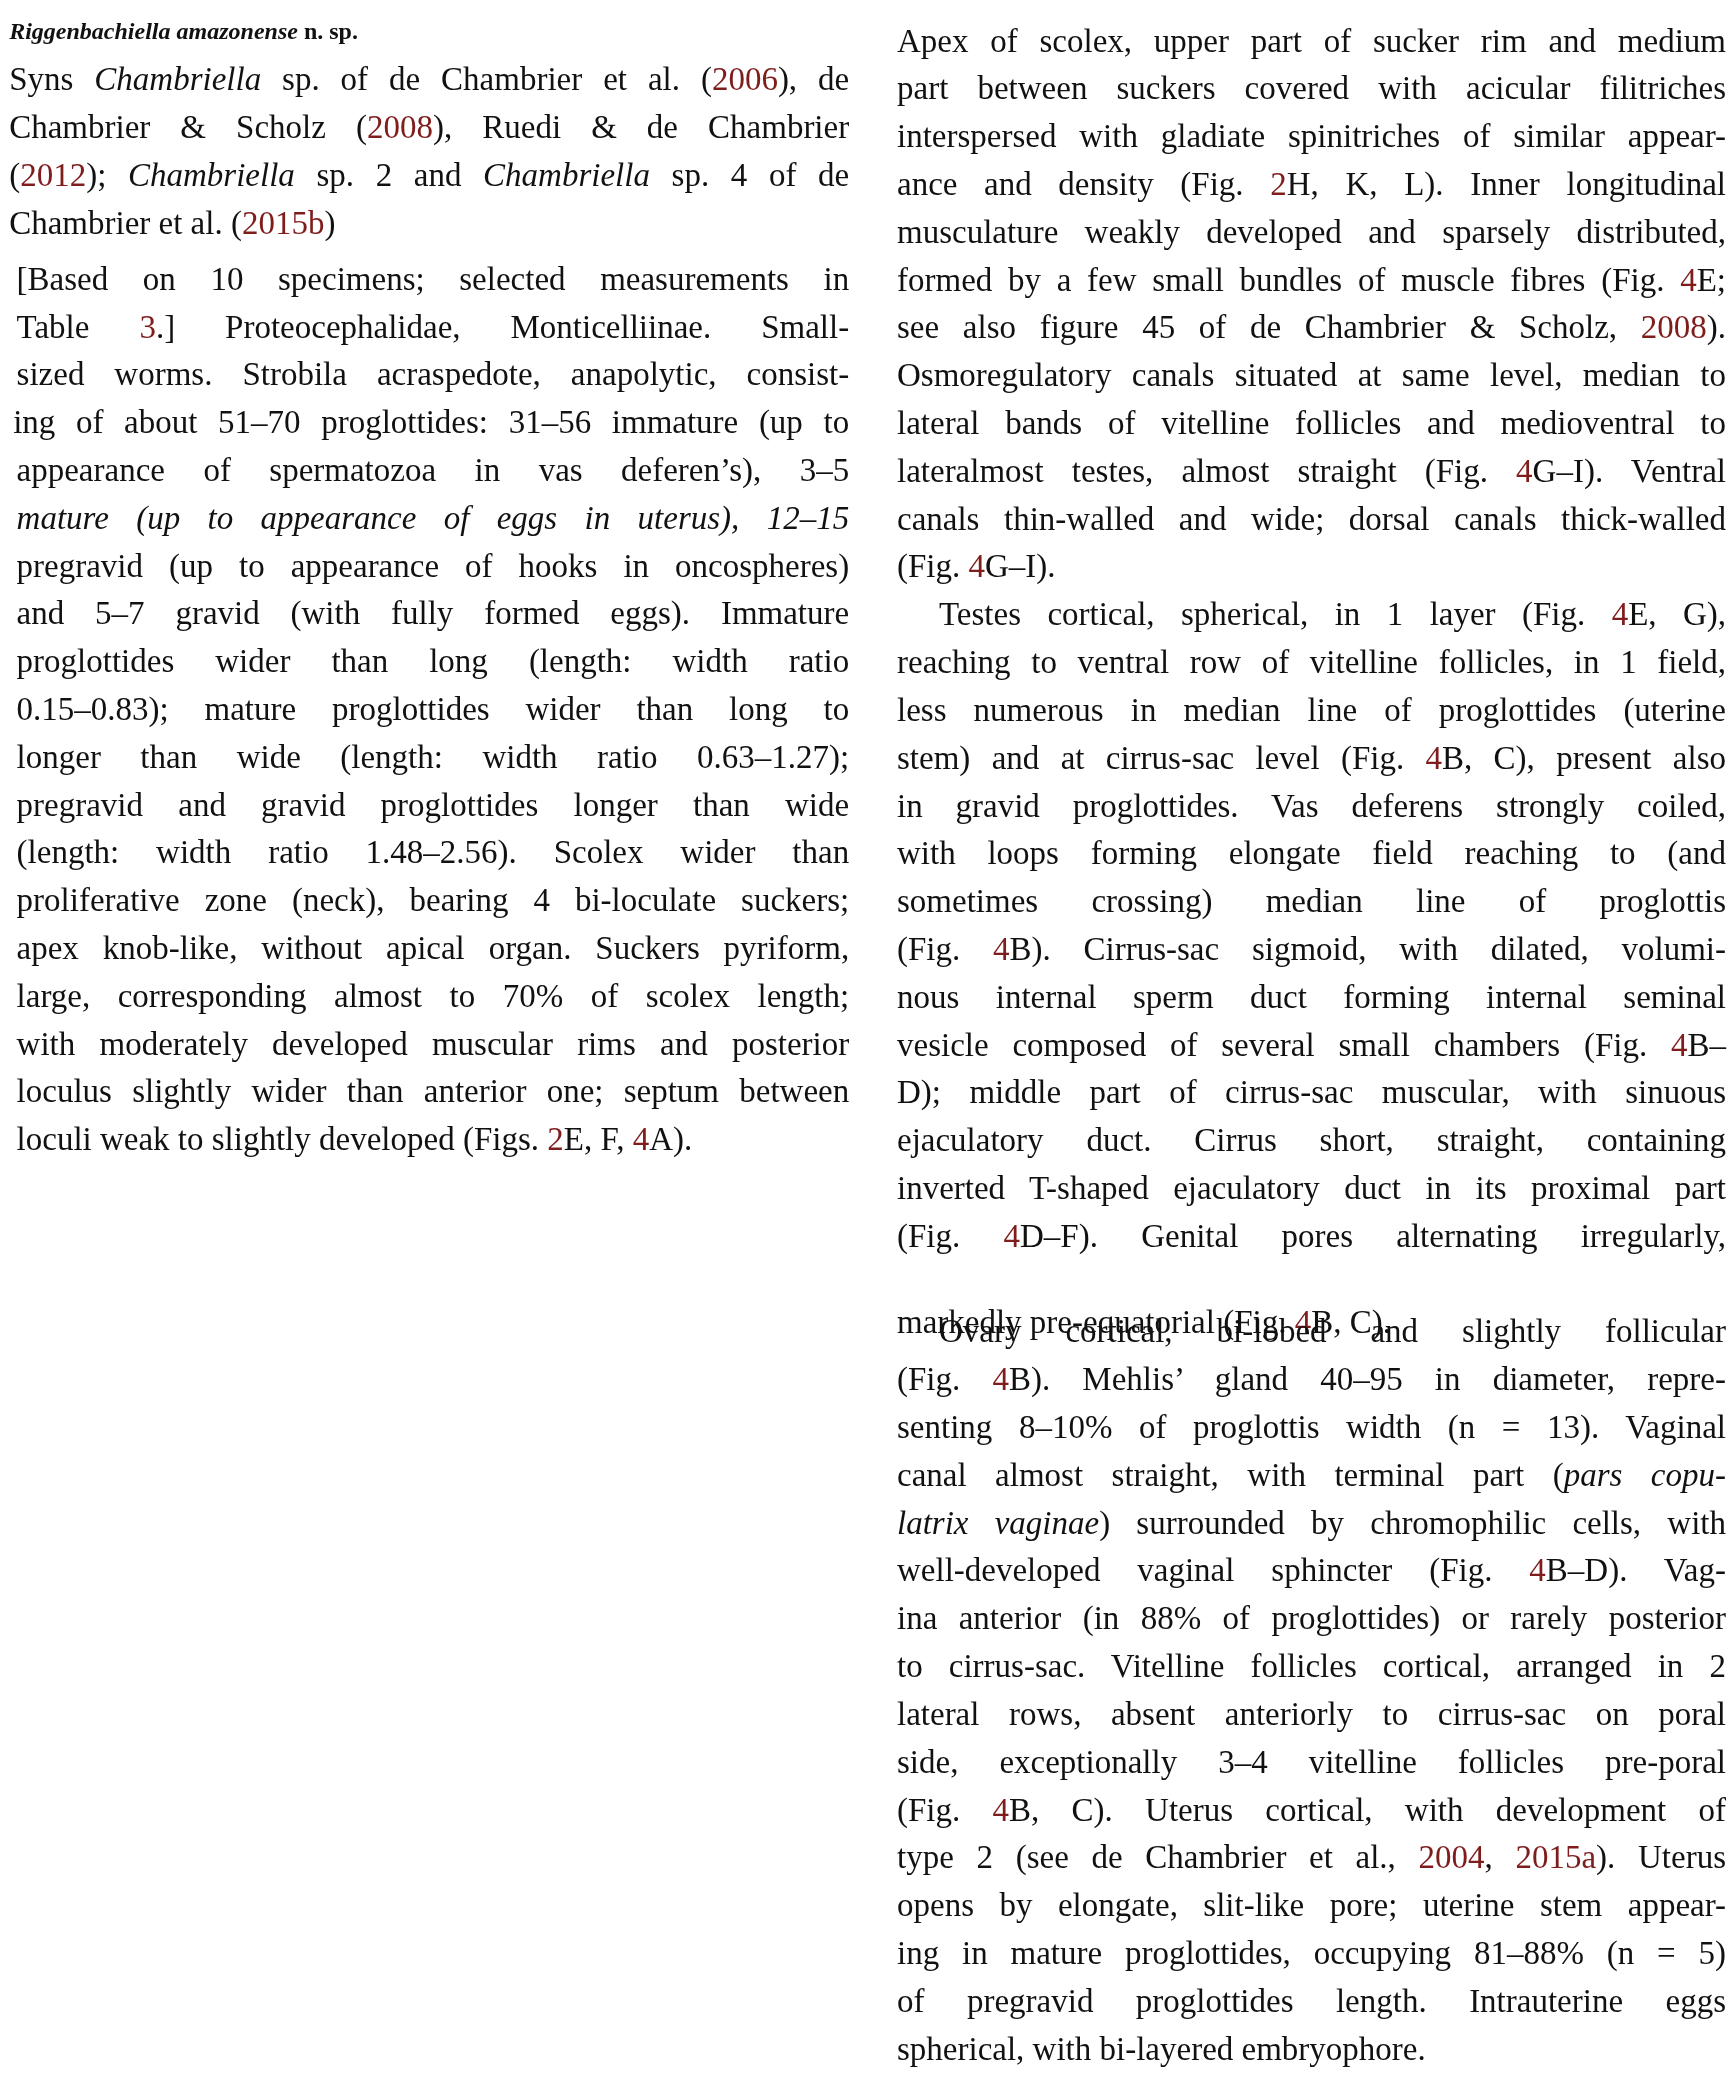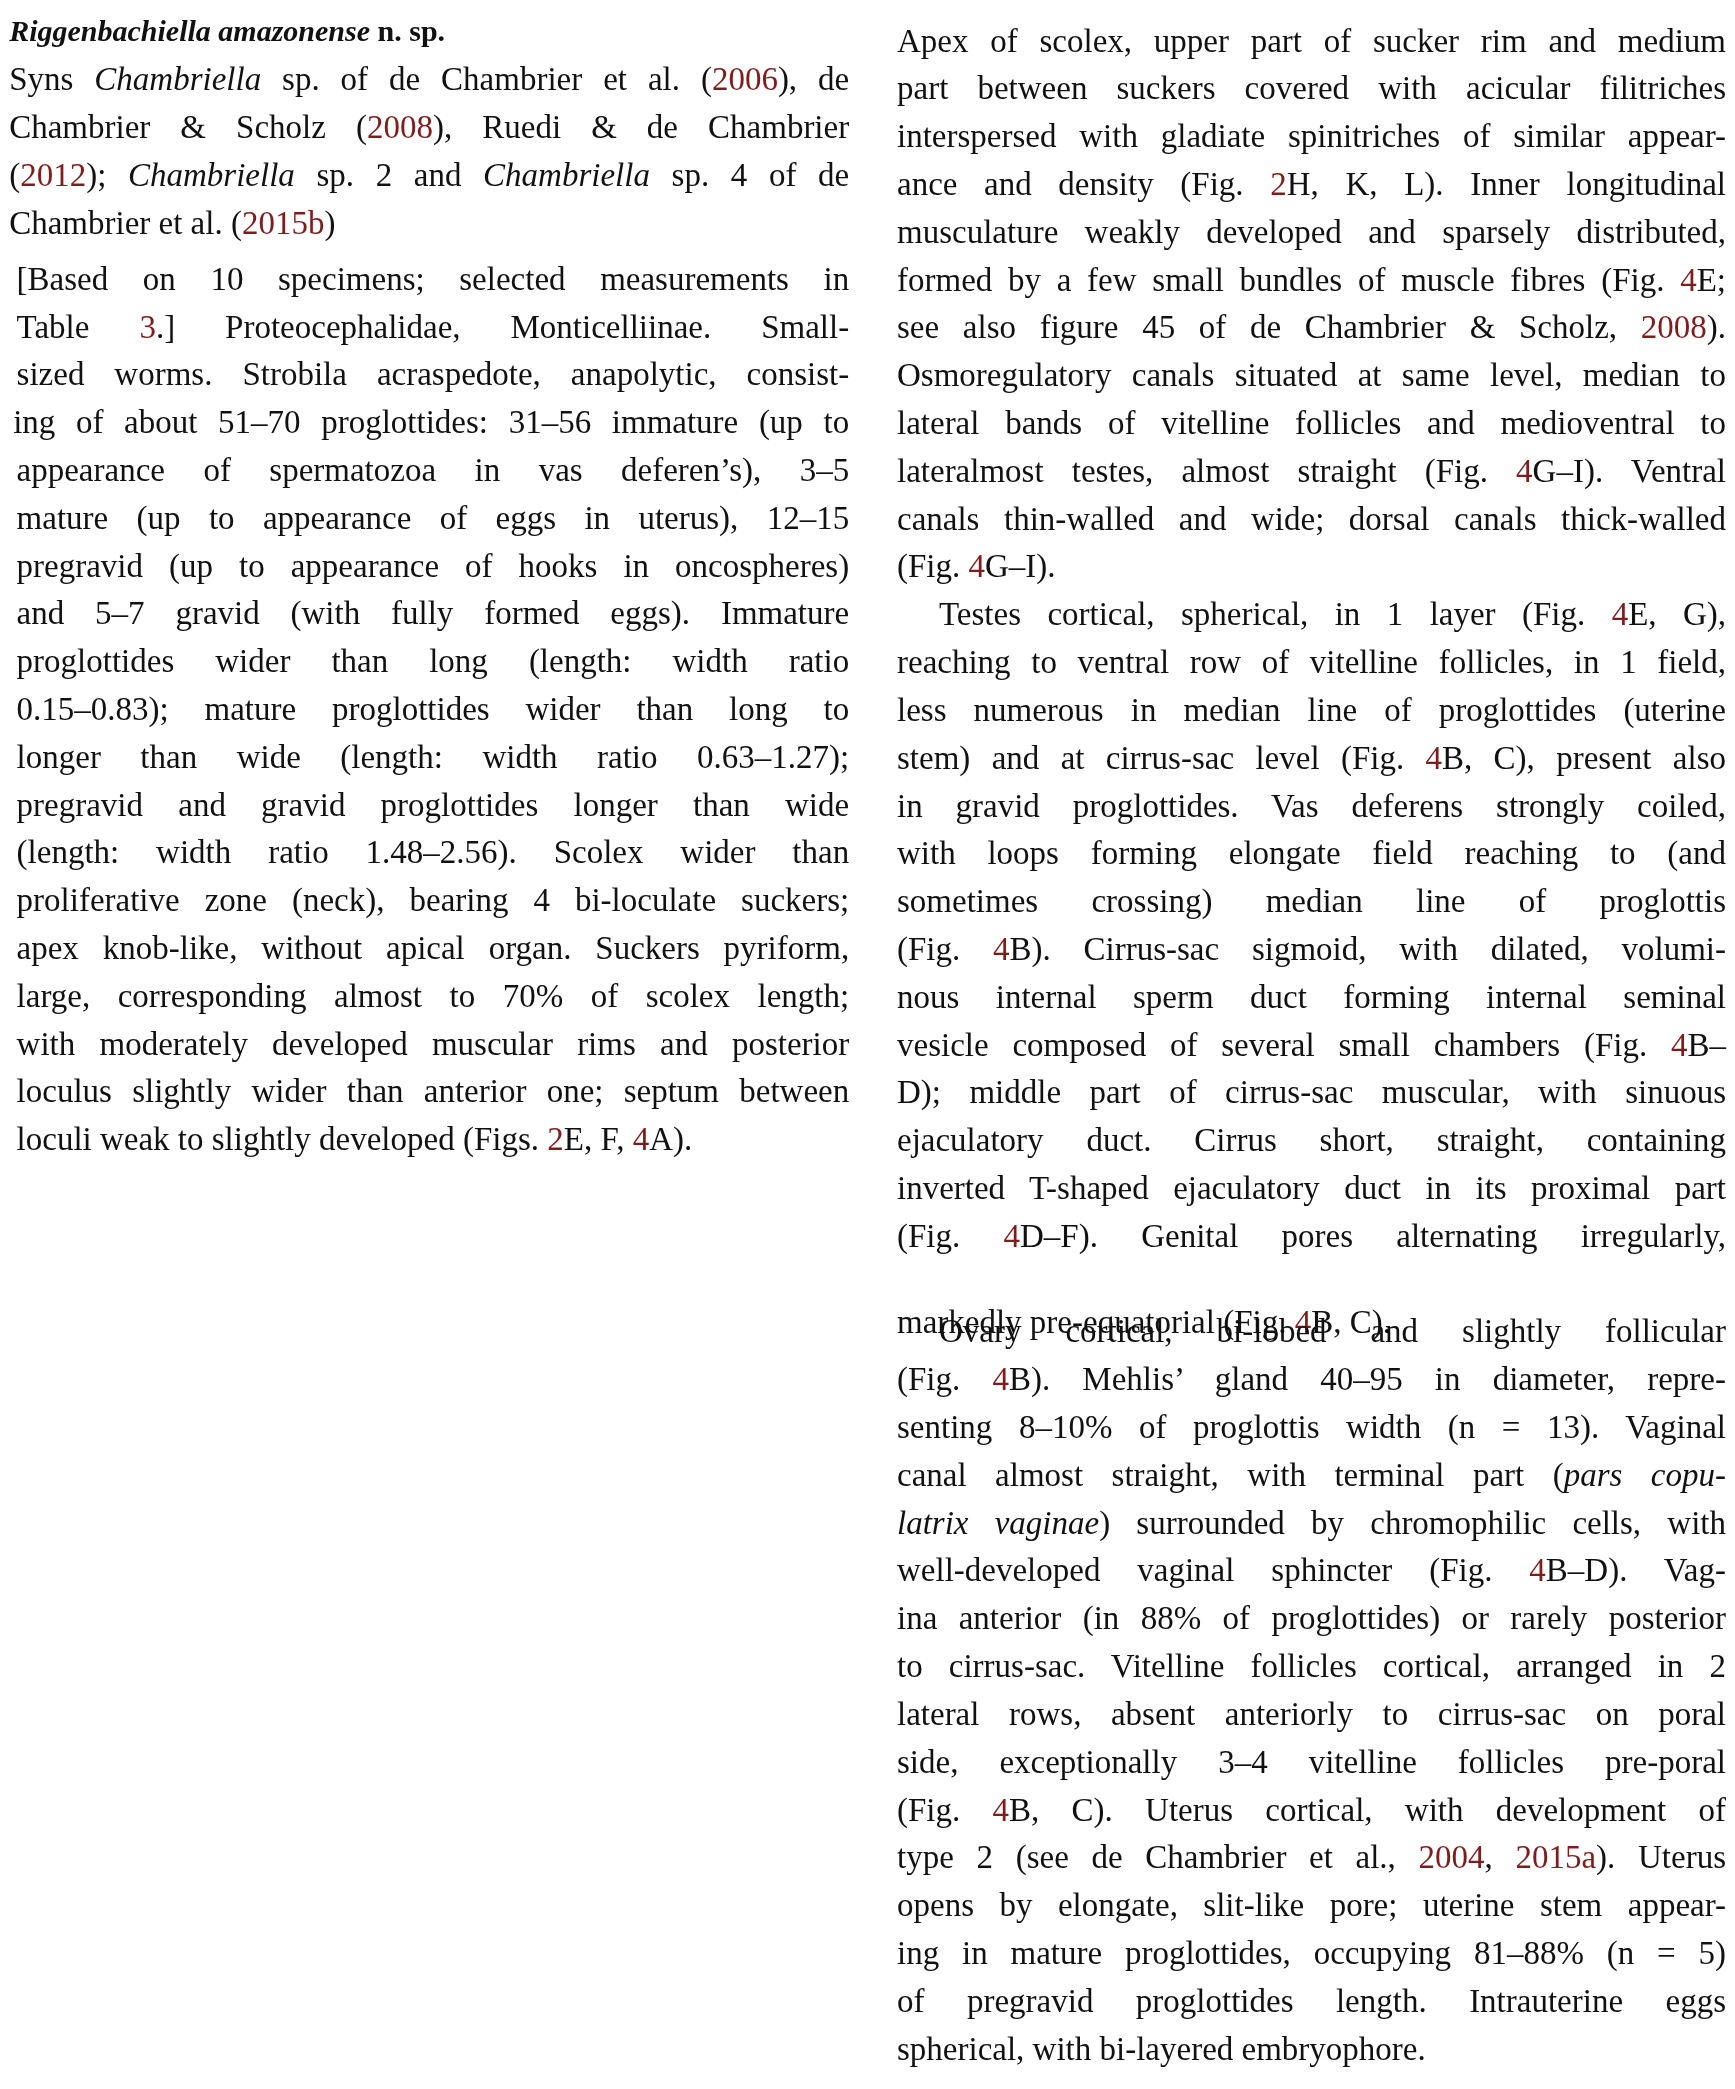--- a/index.html
+++ b/index.html
@@ -5,21 +5,21 @@
   html, body { margin:0; padding:0; background:#ffffff; }
   body { width:1735px; height:2090px; position:relative; overflow:hidden;
          font-family:"Liberation Serif","DejaVu Serif",serif; color:#111; }
   .col { position:absolute; top:0; }
   .left { left:9.2px; width:840px; }
   .right { left:897px; width:829px; }
   .line { position:absolute; left:0; right:0; height:48px; line-height:48px;
           font-size:33px; white-space:nowrap; text-align:justify; text-align-last:justify; }
   .line.last { text-align-last:left; }
   .line.indent { padding-left:42px; }
-  .title { font-size:30px; }
+  .title { font-size:24px; }
   .title i, .title b { font-weight:bold; }
   .lnk { color:#7f1d1d; }
 </style>
 </head>
 <body>
 
 <div class="col left">
   <div class="line title last" style="top:7.4px;">
     <i><b>Riggenbachiella amazonense</b></i><b> n. sp.</b>
   </div>
@@ -28,21 +28,21 @@
       <div class="line" style="top: 103px;"><span>Chambrier &amp; Scholz (</span><span class="lnk">2008</span><span>), Ruedi &amp; de Chambrier</span></div>
       <div class="line" style="top: 151px;"><span>(</span><span class="lnk">2012</span><span>); </span><i>Chambriella</i><span> sp. 2 and </span><i>Chambriella</i><span> sp. 4 of de</span></div>
       <div class="line last" style="top: 199px;"><span>Chambrier et al. (</span><span class="lnk">2015b</span><span>)</span></div>
     </div>
   <div id="desc">
       <div class="line" style="top: 255px; left: 7.4px;"><span>[Based on 10 specimens; selected measurements in</span></div>
       <div class="line" style="top: 303px; left: 7.4px;"><span>Table </span><span class="lnk">3</span><span>.] Proteocephalidae, Monticelliinae. Small-</span></div>
       <div class="line" style="top: 350px; left: 7.4px;"><span>sized worms. Strobila acraspedote, anapolytic, consist-</span></div>
       <div class="line" style="top: 398px; left: 4px;"><span>ing of about 51–70 proglottides: 31–56 immature (up to</span></div>
       <div class="line" style="top: 446px; left: 7.4px;"><span>appearance of spermatozoa in vas deferen’s), 3–5</span></div>
-      <div class="line" style="top: 494px; left: 7.4px;"><span>mature (up to appearance of eggs in uterus), 12–15</span></div>
+      <div class="line" style="top: 494px; left: 7.4px; font-style: italic;"><span>mature (up to appearance of eggs in uterus), 12–15</span></div>
       <div class="line" style="top: 542px; left: 7.4px;"><span>pregravid (up to appearance of hooks in oncospheres)</span></div>
       <div class="line" style="top: 589px; left: 7.4px;"><span>and 5–7 gravid (with fully formed eggs). Immature</span></div>
       <div class="line" style="top: 637px; left: 7.4px;"><span>proglottides wider than long (length: width ratio</span></div>
       <div class="line" style="top: 685px; left: 7.4px;"><span>0.15–0.83); mature proglottides wider than long to</span></div>
       <div class="line" style="top: 733px; left: 7.4px;"><span>longer than wide (length: width ratio 0.63–1.27);</span></div>
       <div class="line" style="top: 781px; left: 7.4px;"><span>pregravid and gravid proglottides longer than wide</span></div>
       <div class="line" style="top: 828px; left: 7.4px;"><span>(length: width ratio 1.48–2.56). Scolex wider than</span></div>
       <div class="line" style="top: 876px; left: 7.4px;"><span>proliferative zone (neck), bearing 4 bi-loculate suckers;</span></div>
       <div class="line" style="top: 924px; left: 7.4px;"><span>apex knob-like, without apical organ. Suckers pyriform,</span></div>
       <div class="line" style="top: 972px; left: 7.4px;"><span>large, corresponding almost to 70% of scolex length;</span></div>

